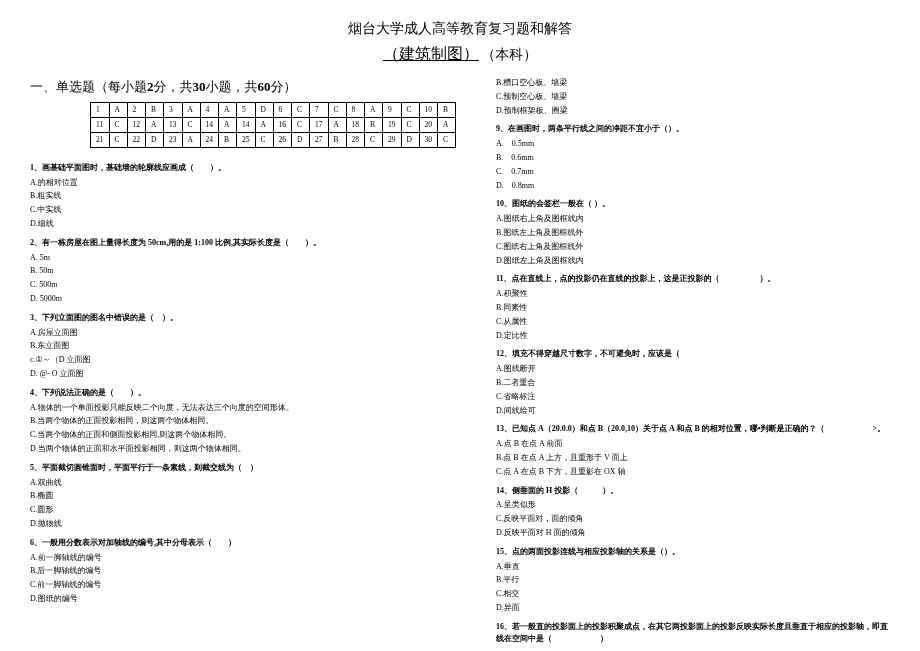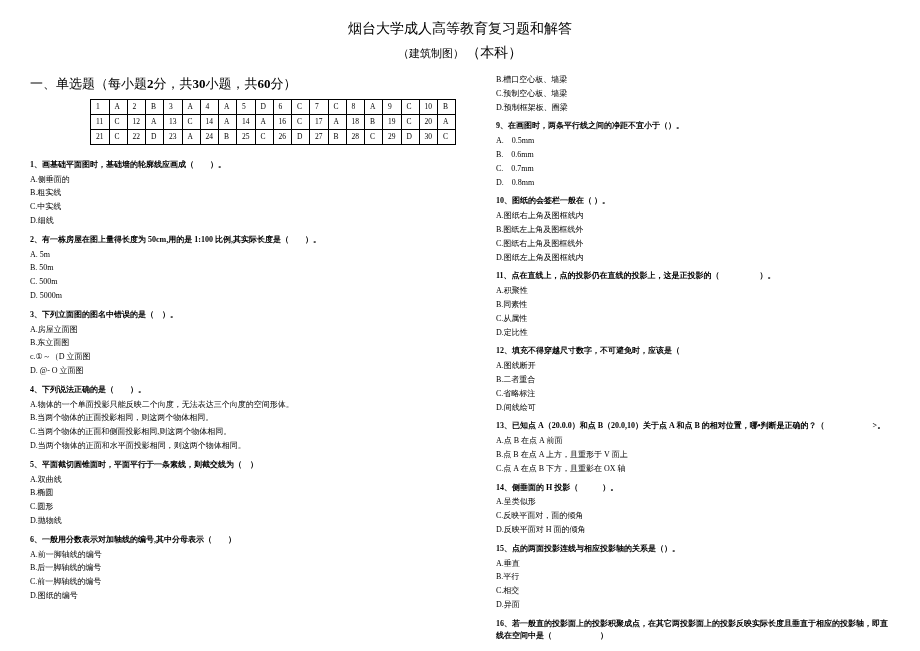--- a/index.html
+++ b/index.html
@@ -20,21 +20,22 @@
     .header {
       text-align: center;
       margin-bottom: 12px;
     }
     .title {
       font-size: 14px;
       font-weight: normal;
       margin-bottom: 6px;
     }
     .subtitle {
-      font-size: 11px;
+      font-size: 16px;
+      text-decoration: underline;
     }
     .subtitle-suffix {
       font-size: 14px;
     }
     .columns {
       display: flex;
       gap: 40px;
     }
     .col {
       flex: 1;
@@ -158,21 +159,21 @@
         <td>29</td>
             <td>D</td>
         <td>30</td>
             <td>C</td>
       </tr>
     </tbody>
       </table>
 
     <div id="left-q">
         <div class="q-stem">1、画基础平面图时，基础墙的轮廓线应画成（　　）。</div>
-        <div class="opt">A.侧垂面的</div>
+        <div class="opt">A.的相对位置</div>
         <div class="opt">B.粗实线</div>
         <div class="opt">C.中实线</div>
         <div class="opt">D.细线</div>
         <div class="q-stem">2、有一栋房屋在图上量得长度为 50cm,用的是 1:100 比例,其实际长度是（　　）。</div>
         <div class="opt">A. 5m</div>
         <div class="opt">B. 50m</div>
         <div class="opt">C. 500m</div>
         <div class="opt">D. 5000m</div>
         <div class="q-stem">3、下列立面图的图名中错误的是（　）。</div>
         <div class="opt">A.房屋立面图</div>

